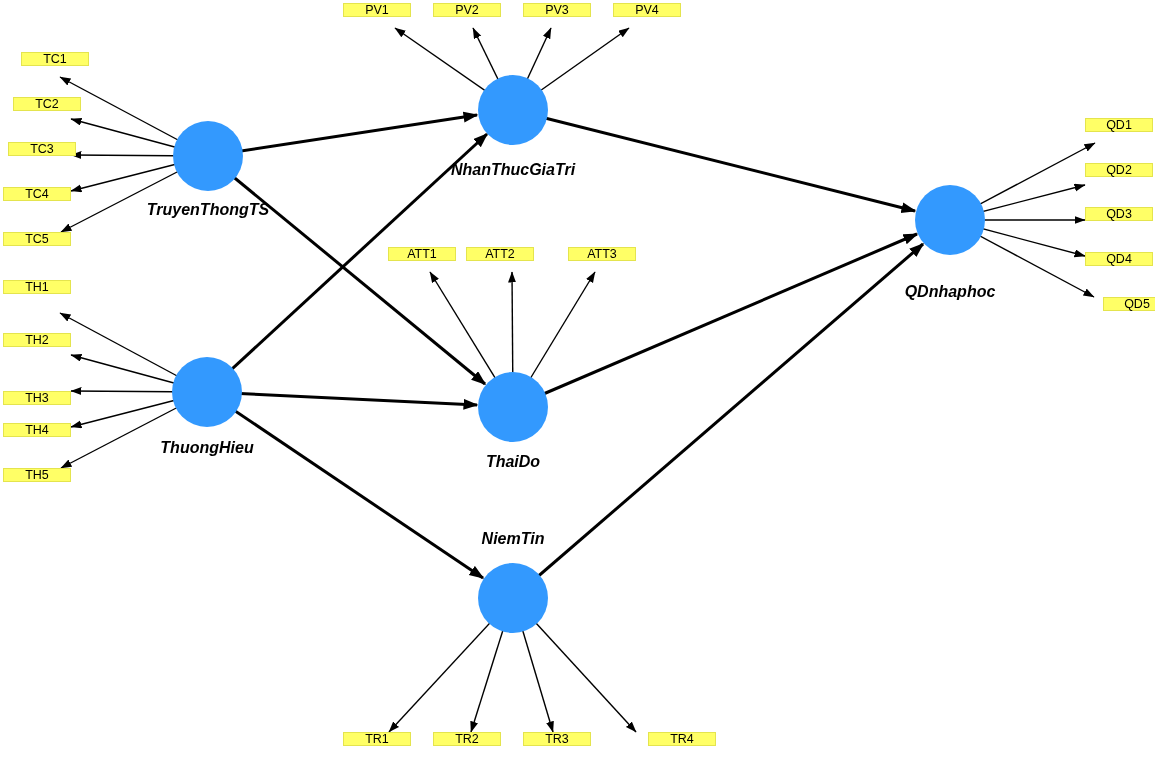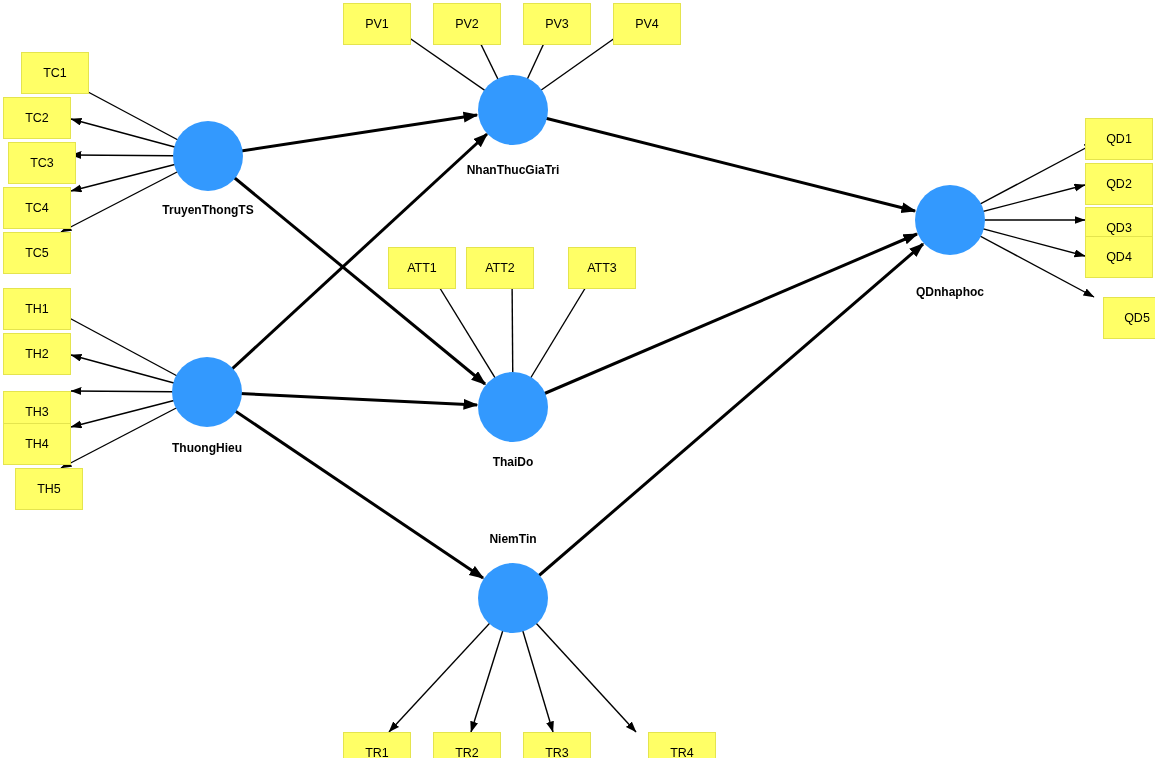--- a/index.html
+++ b/index.html
@@ -16,21 +16,21 @@
     overflow: hidden;
   }
   #edges {
     position: absolute;
     left: 0; top: 0;
     z-index: 0;
   }
   .ind {
     position: absolute;
     width: 68px;
-    height: 42px;
+    height: 14px;
     background: #FFFF66;
     border: 1px solid #E4E44E;
     box-sizing: border-box;
     display: flex;
     align-items: center;
     justify-content: center;
     font-size: 12.5px;
     color: #000000;
     z-index: 2;
   }
@@ -38,25 +38,26 @@
     position: absolute;
     width: 70px;
     height: 70px;
     border-radius: 50%;
     background: #3399FE;
     z-index: 1;
   }
   .clabel {
     position: absolute;
     transform: translate(-50%, -50%);
-    font-size: 12px;
+    font-size: 16px;
     font-weight: bold;
     color: #000000;
     white-space: nowrap;
     z-index: 3;
+    font-style: italic;
   }
   .edge-thin  { stroke: #000000; stroke-width: 1.4; }
   .edge-thick { stroke: #000000; stroke-width: 3; }
 </style>
 </head>
 <body>
 
 <div id="canvas">
 
   <svg id="edges" width="1155" height="758" viewBox="0 0 1155 758">
@@ -105,49 +106,49 @@
     <line class="edge-thick" x1="208" y1="156" x2="485" y2="384" marker-end="url(#ah-thick)"></line>
     <line class="edge-thick" x1="207" y1="392" x2="487" y2="134" marker-end="url(#ah-thick)"></line>
     <line class="edge-thick" x1="207" y1="392" x2="477" y2="405" marker-end="url(#ah-thick)"></line>
     <line class="edge-thick" x1="207" y1="392" x2="483" y2="578" marker-end="url(#ah-thick)"></line>
     <line class="edge-thick" x1="513" y1="110" x2="915" y2="211" marker-end="url(#ah-thick)"></line>
     <line class="edge-thick" x1="513" y1="407" x2="917" y2="234" marker-end="url(#ah-thick)"></line>
     <line class="edge-thick" x1="513" y1="598" x2="923" y2="244" marker-end="url(#ah-thick)"></line>
   </svg>
 
   <div class="ind" style="left:21px;top:52px">TC1</div>
-  <div class="ind" style="left:3px;top:97px">TC2</div>
+  <div class="ind" style="left:13px;top:97px">TC2</div>
   <div class="ind" style="left:8px;top:142px">TC3</div>
   <div class="ind" style="left:3px;top:187px">TC4</div>
   <div class="ind" style="left:3px;top:232px">TC5</div>
 
-  <div class="ind" style="left:3px;top:288px">TH1</div>
+  <div class="ind" style="left:3px;top:280px">TH1</div>
   <div class="ind" style="left:3px;top:333px">TH2</div>
   <div class="ind" style="left:3px;top:391px">TH3</div>
   <div class="ind" style="left:3px;top:423px">TH4</div>
-  <div class="ind" style="left:15px;top:468px">TH5</div>
+  <div class="ind" style="left:3px;top:468px">TH5</div>
 
   <div class="ind" style="left:343px;top:3px">PV1</div>
   <div class="ind" style="left:433px;top:3px">PV2</div>
   <div class="ind" style="left:523px;top:3px">PV3</div>
   <div class="ind" style="left:613px;top:3px">PV4</div>
 
   <div class="ind" style="left:388px;top:247px">ATT1</div>
   <div class="ind" style="left:466px;top:247px">ATT2</div>
   <div class="ind" style="left:568px;top:247px">ATT3</div>
 
   <div class="ind" style="left:343px;top:732px">TR1</div>
   <div class="ind" style="left:433px;top:732px">TR2</div>
   <div class="ind" style="left:523px;top:732px">TR3</div>
   <div class="ind" style="left:648px;top:732px">TR4</div>
 
   <div class="ind" style="left:1085px;top:118px">QD1</div>
   <div class="ind" style="left:1085px;top:163px">QD2</div>
   <div class="ind" style="left:1085px;top:207px">QD3</div>
-  <div class="ind" style="left:1085px;top:236px">QD4</div>
+  <div class="ind" style="left:1085px;top:252px">QD4</div>
   <div class="ind" style="left:1103px;top:297px">QD5</div>
 
   <div class="construct" style="left:173px;top:121px"></div>
   <div class="construct" style="left:172px;top:357px"></div>
   <div class="construct" style="left:478px;top:75px"></div>
   <div class="construct" style="left:478px;top:372px"></div>
   <div class="construct" style="left:478px;top:563px"></div>
   <div class="construct" style="left:915px;top:185px"></div>
 
   <div class="clabel" style="left:208px;top:210px">TruyenThongTS</div>

